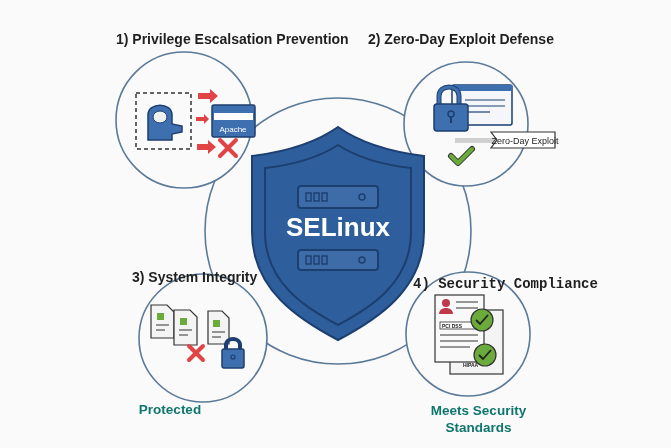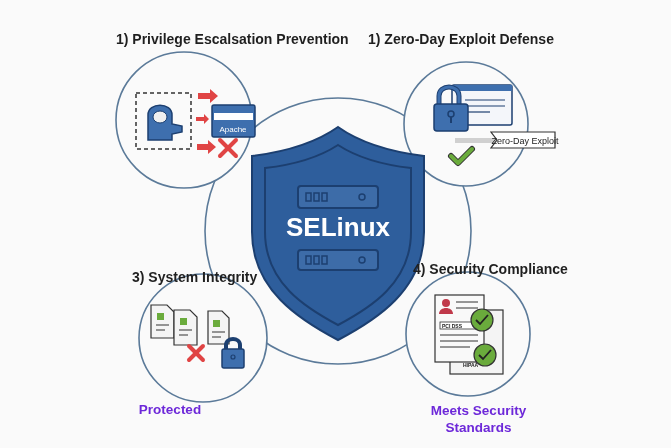--- a/index.html
+++ b/index.html
@@ -1,19 +1,19 @@
 <!DOCTYPE html>
 <html><head>
 <meta charset="utf-8">
 <style>
   html,body{margin:0;padding:0;background:#fafafa;}
   body{width:671px;height:448px;position:relative;overflow:hidden;font-family:"Liberation Sans",sans-serif;}
   .lbl{position:absolute;font-weight:bold;color:#1f1f1f;font-size:14px;white-space:nowrap;}
   svg{position:absolute;left:0;top:0;}
-  .cap{position:absolute;font-weight:bold;color:#6d28d9;font-size:13.5px;text-align:center;line-height:17px;}
+  .cap{position:absolute;font-weight:bold;color:#0f766e;font-size:13.5px;text-align:center;line-height:17px;}
 </style>
 </head>
 <body>
 
 <svg width="671" height="448" viewBox="0 0 671 448">
 
   <circle cx="338" cy="231" r="133" fill="none" stroke="#5b7a99" stroke-width="1.6"></circle>
 
   <circle cx="184" cy="120" r="68" fill="#fafafa" stroke="#5b7a99" stroke-width="1.6"></circle>
   <circle cx="466" cy="124" r="62" fill="#fafafa" stroke="#5b7a99" stroke-width="1.6"></circle>
@@ -134,20 +134,20 @@
   </g>
   <g>
     <circle cx="485" cy="355" r="11" fill="#6aab3c" stroke="#333" stroke-width="1.2"></circle>
     <polyline points="479,355 483,359 491,350" fill="none" stroke="#222" stroke-width="1.8"></polyline>
   </g>
 
   <text x="338" y="236" font-size="26" font-weight="bold" fill="#ffffff" text-anchor="middle" font-family="Liberation Sans, sans-serif">SELinux</text>
 </svg>
 
 <div class="lbl" style="left:116px;top:31px;">1) Privilege Escalsation Prevention</div>
-<div class="lbl" style="left:368px;top:31px;">1) Zero-Day Exploit Defense</div>
+<div class="lbl" style="left:368px;top:31px;">2) Zero-Day Exploit Defense</div>
 <div class="lbl" style="left:97px;top:269px;margin-left:35px;">3) System Integrity</div>
-<div class="lbl" style="left:413px;top:261px;">4) Security Compliance</div>
+<div class="lbl" style="left:413px;top:276px;font-family:Liberation Mono, monospace;">4) Security Compliance</div>
 
 <div class="cap" style="left:120px;top:401px;width:100px;">
   <div>Protected</div>
 </div>
 <div class="cap" style="left:396px;top:402px;width:165px;">Meets Security Standards</div>
 
 </body></html>

